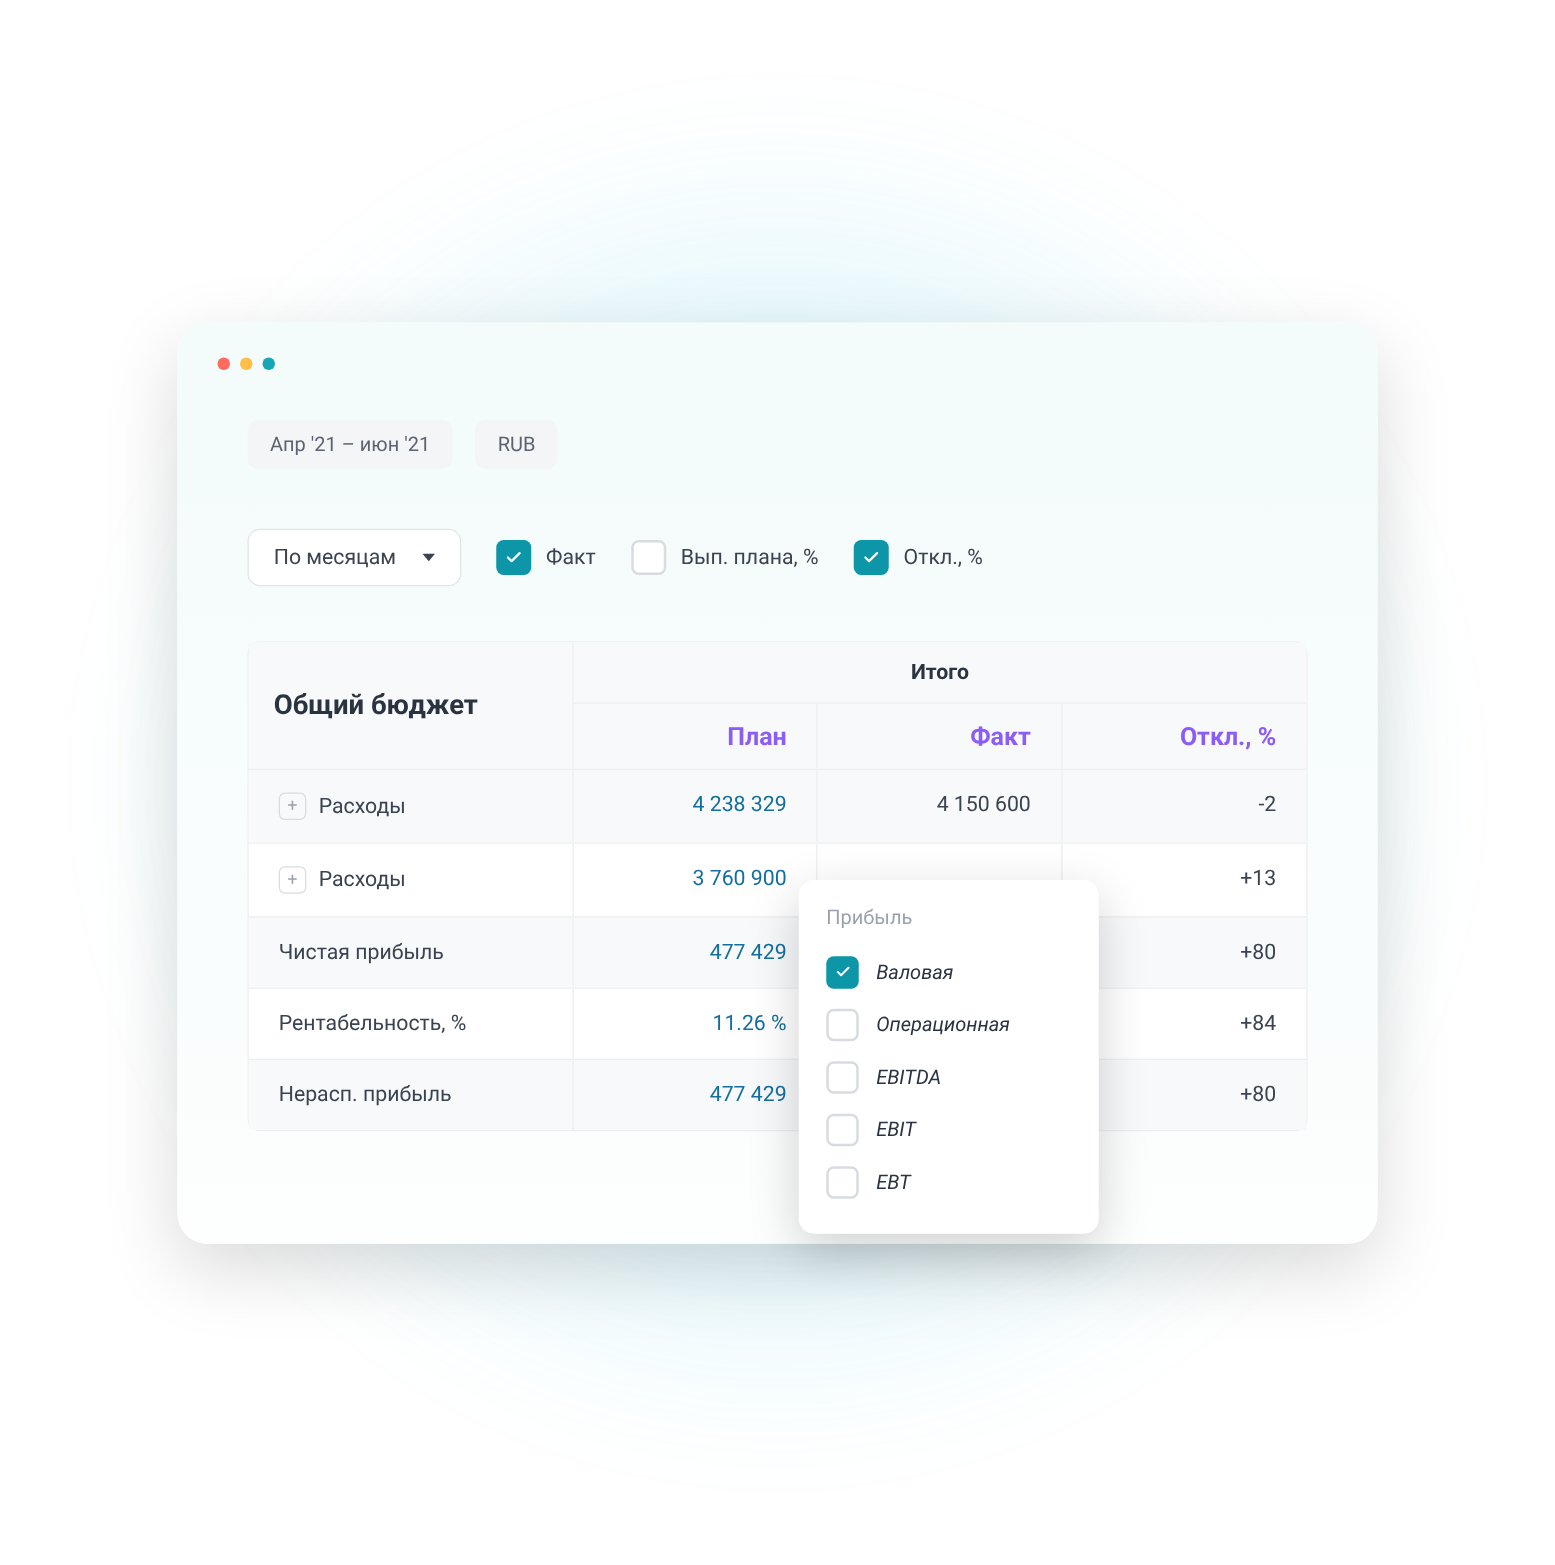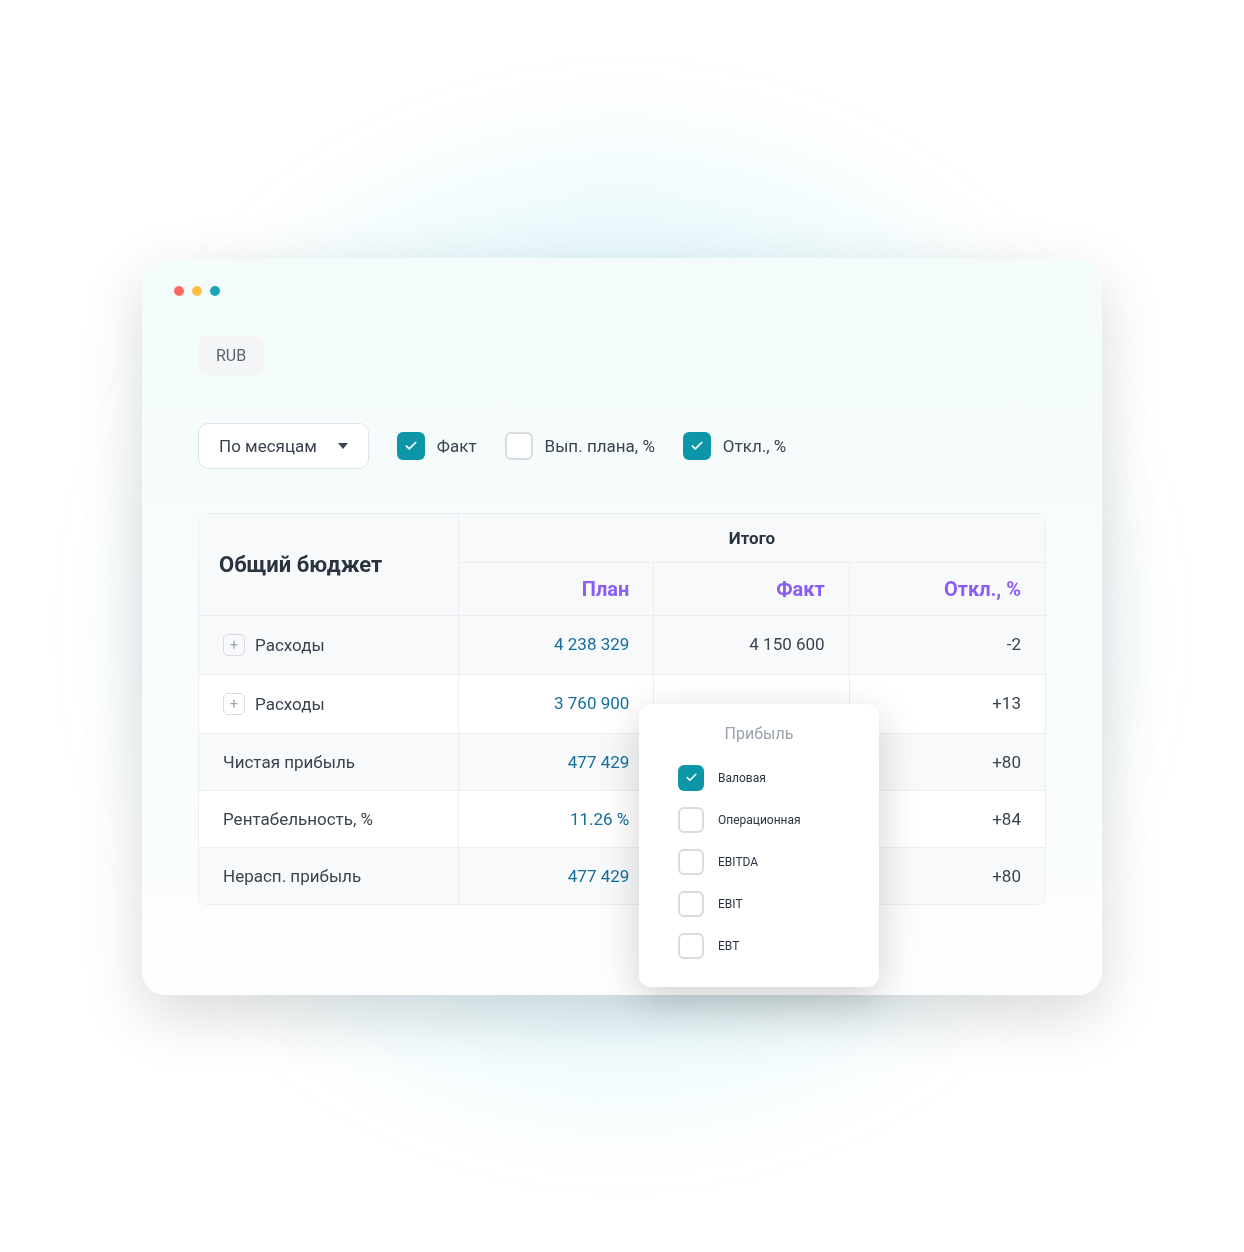--- a/index.html
+++ b/index.html
@@ -186,55 +186,56 @@
       color: #3a4350;
     }
     .cell.num.link { color: #146f9e; }
     .popup {
       position: absolute;
       top: 190px;
       left: 440px;
       background: #fff;
       border-radius: 12px;
       box-shadow: 0 12px 40px rgba(0,0,0,0.18);
-      padding: 20px 39px;
+      padding: 20px 22px;
       width: 240px;
       z-index: 5;
-      text-align: center;
     }
     .popup-title {
       color: #9aa2ad;
       font-size: 16px;
       margin-bottom: 14px;
     }
     .popup-option {
       display: flex;
       align-items: center;
       gap: 14px;
       padding: 8px 0;
-      font-size: 12px;
+      font-size: 16px;
       color: #2a3340;
       cursor: pointer;
+      font-style: italic;
     }
     .popup-option .checkbox { width: 26px; height: 26px; border-radius: 6px; }
   </style>
 </head>
 <body>
 
 <div class="glow"></div>
 
 <div class="window">
   <div class="traffic-lights">
     <span class="dot-red"></span>
     <span class="dot-yellow"></span>
     <span class="dot-teal"></span>
   </div>
 
   <div class="content">
     <div class="header-row">
+      <div class="chip">Апр '21 – июн '21</div>
       <div class="chip">RUB</div>
     </div>
 
     <div class="controls-row">
       <div class="dropdown">
         <span>По месяцам</span>
         <span class="caret"></span>
       </div>
 
       <div class="check-option">

